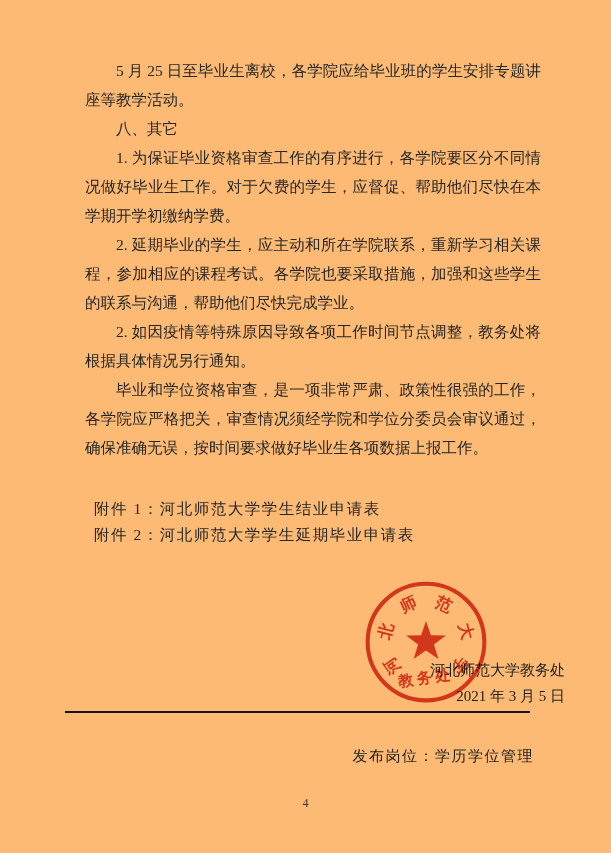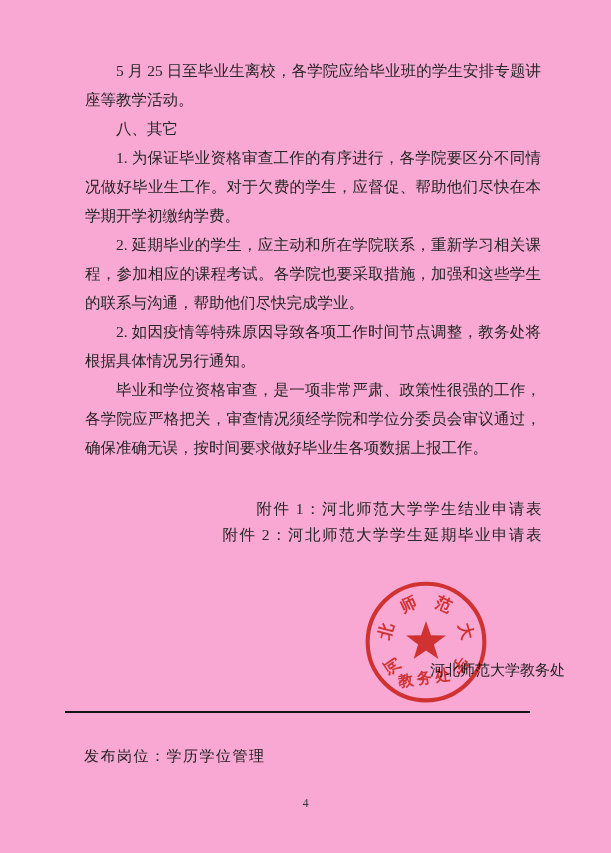--- a/index.html
+++ b/index.html
@@ -1,44 +1,43 @@
 <!DOCTYPE html>
 <html><head>
 <meta charset="utf-8">
 <style>
   html, body { margin: 0; padding: 0; background: #e8e8e8; }
   .page {
     position: relative;
     width: 611px;
     height: 853px;
-    background: #f9a8d4;
+    background: #fdba74;
     overflow: hidden;
     font-family: "Liberation Serif", "DejaVu Serif", serif;
     color: #262626;
   }
   .doc-body {
     position: absolute;
     left: 85px;
     top: 56px;
     width: 456px;
     font-size: 15.5px;
     line-height: 29px;
     text-align: justify;
   }
   .doc-body p { margin: 0; text-indent: 2em; }
   .doc-body p.heading { font-weight: normal; }
   .attachments {
     position: absolute;
-    left: 87px;
+    left: 94px;
     top: 496px;
     width: 456px;
     font-size: 15.5px;
     line-height: 26px;
     letter-spacing: 1.5px;
-    text-align: right;
   }
   .attachments p { margin: 0; }
   .signature {
     position: absolute;
     left: 285px;
     top: 657px;
     width: 280px;
     text-align: right;
     font-size: 15px;
     line-height: 26px;
@@ -62,25 +61,25 @@
   .footer-divider {
     position: absolute;
     left: 65px;
     top: 711px;
     width: 465px;
     height: 2px;
     background: #161616;
   }
   .footer {
     position: absolute;
-    left: 84px;
+    left: 68px;
     top: 747px;
     width: 466px;
     display: flex;
-    justify-content: flex-start;
+    justify-content: flex-end;
     font-size: 15px;
     letter-spacing: 1.5px;
     color: #1e1e1e;
     white-space: nowrap;
   }
   .pagenum {
     position: absolute;
     left: 0;
     top: 797px;
     width: 100%;
@@ -103,20 +102,21 @@
     <p>毕业和学位资格审查，是一项非常严肃、政策性很强的工作，各学院应严格把关，审查情况须经学院和学位分委员会审议通过，确保准确无误，按时间要求做好毕业生各项数据上报工作。</p>
   </div>
 
   <div class="attachments">
     <p>附件 1：河北师范大学学生结业申请表</p>
     <p>附件 2：河北师范大学学生延期毕业申请表</p>
   </div>
 
   <div class="signature">
     <div>河北师范大学教务处</div>
+    <div>2021 年 3 月 5 日</div>
   </div>
 
   <svg class="seal" viewBox="0 0 120 120" aria-hidden="true">
     <circle cx="60" cy="60" r="50" fill="none" stroke-width="3.5" stroke="#d23b2a"></circle>
     <polygon points="60,42 64.2,54.2 77.1,54.4 66.8,62.2 70.6,74.6 60,67.2 49.4,74.6 53.2,62.2 42.9,54.4 55.8,54.2" fill="#d23b2a"></polygon>
     <text class="arc-char" x="60" y="29" text-anchor="middle" transform="rotate(-125 60 60)" fill="#d23b2a">河</text>
     <text class="arc-char" x="60" y="29" text-anchor="middle" transform="rotate(-75 60 60)" fill="#d23b2a">北</text>
     <text class="arc-char" x="60" y="29" text-anchor="middle" transform="rotate(-25 60 60)" fill="#d23b2a">师</text>
     <text class="arc-char" x="60" y="29" text-anchor="middle" transform="rotate(25 60 60)" fill="#d23b2a">范</text>
     <text class="arc-char" x="60" y="29" text-anchor="middle" transform="rotate(75 60 60)" fill="#d23b2a">大</text>

